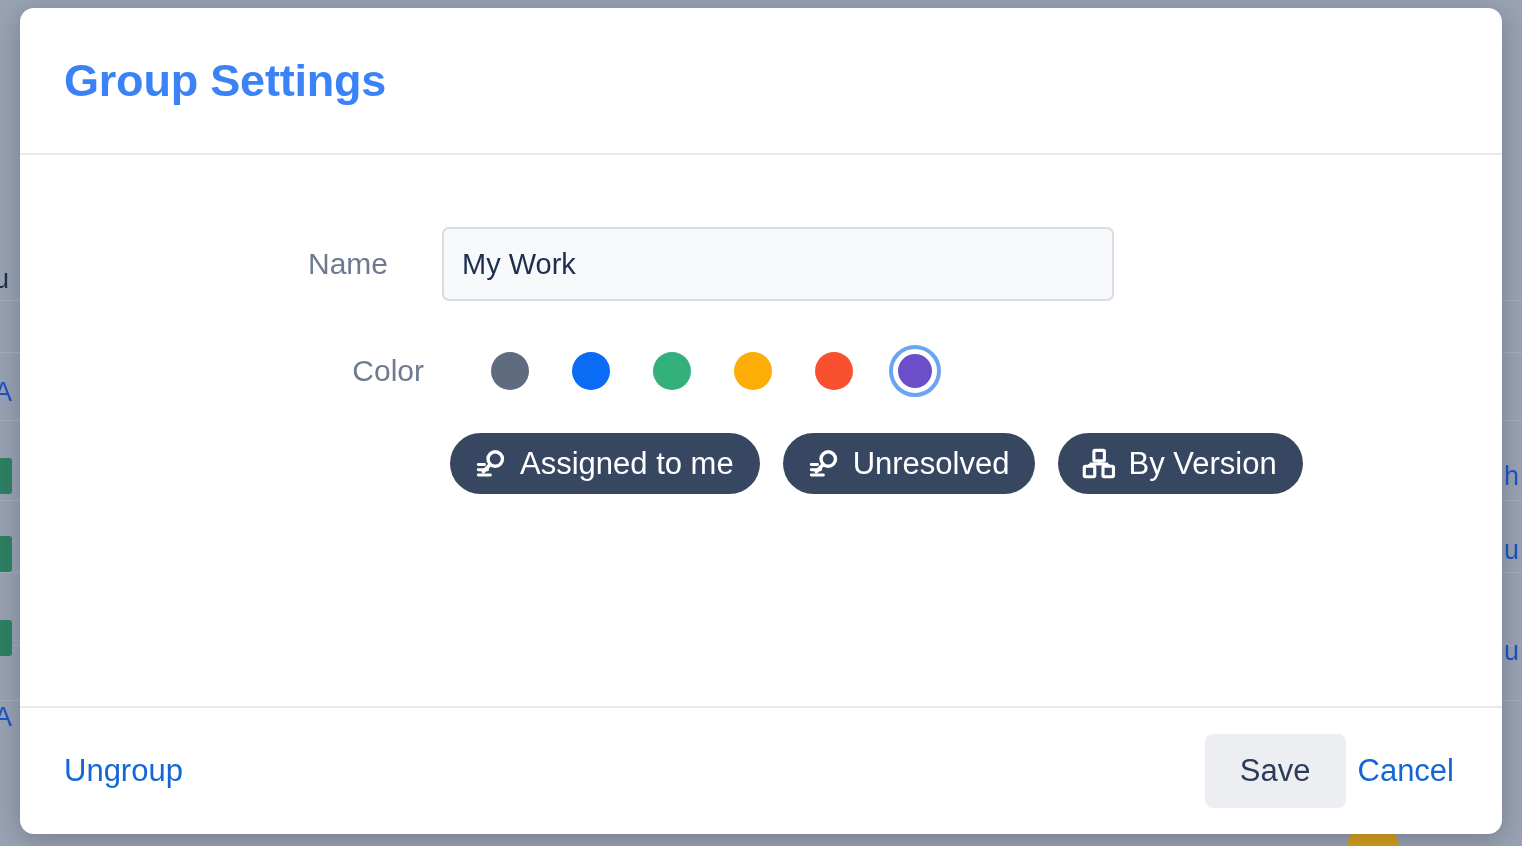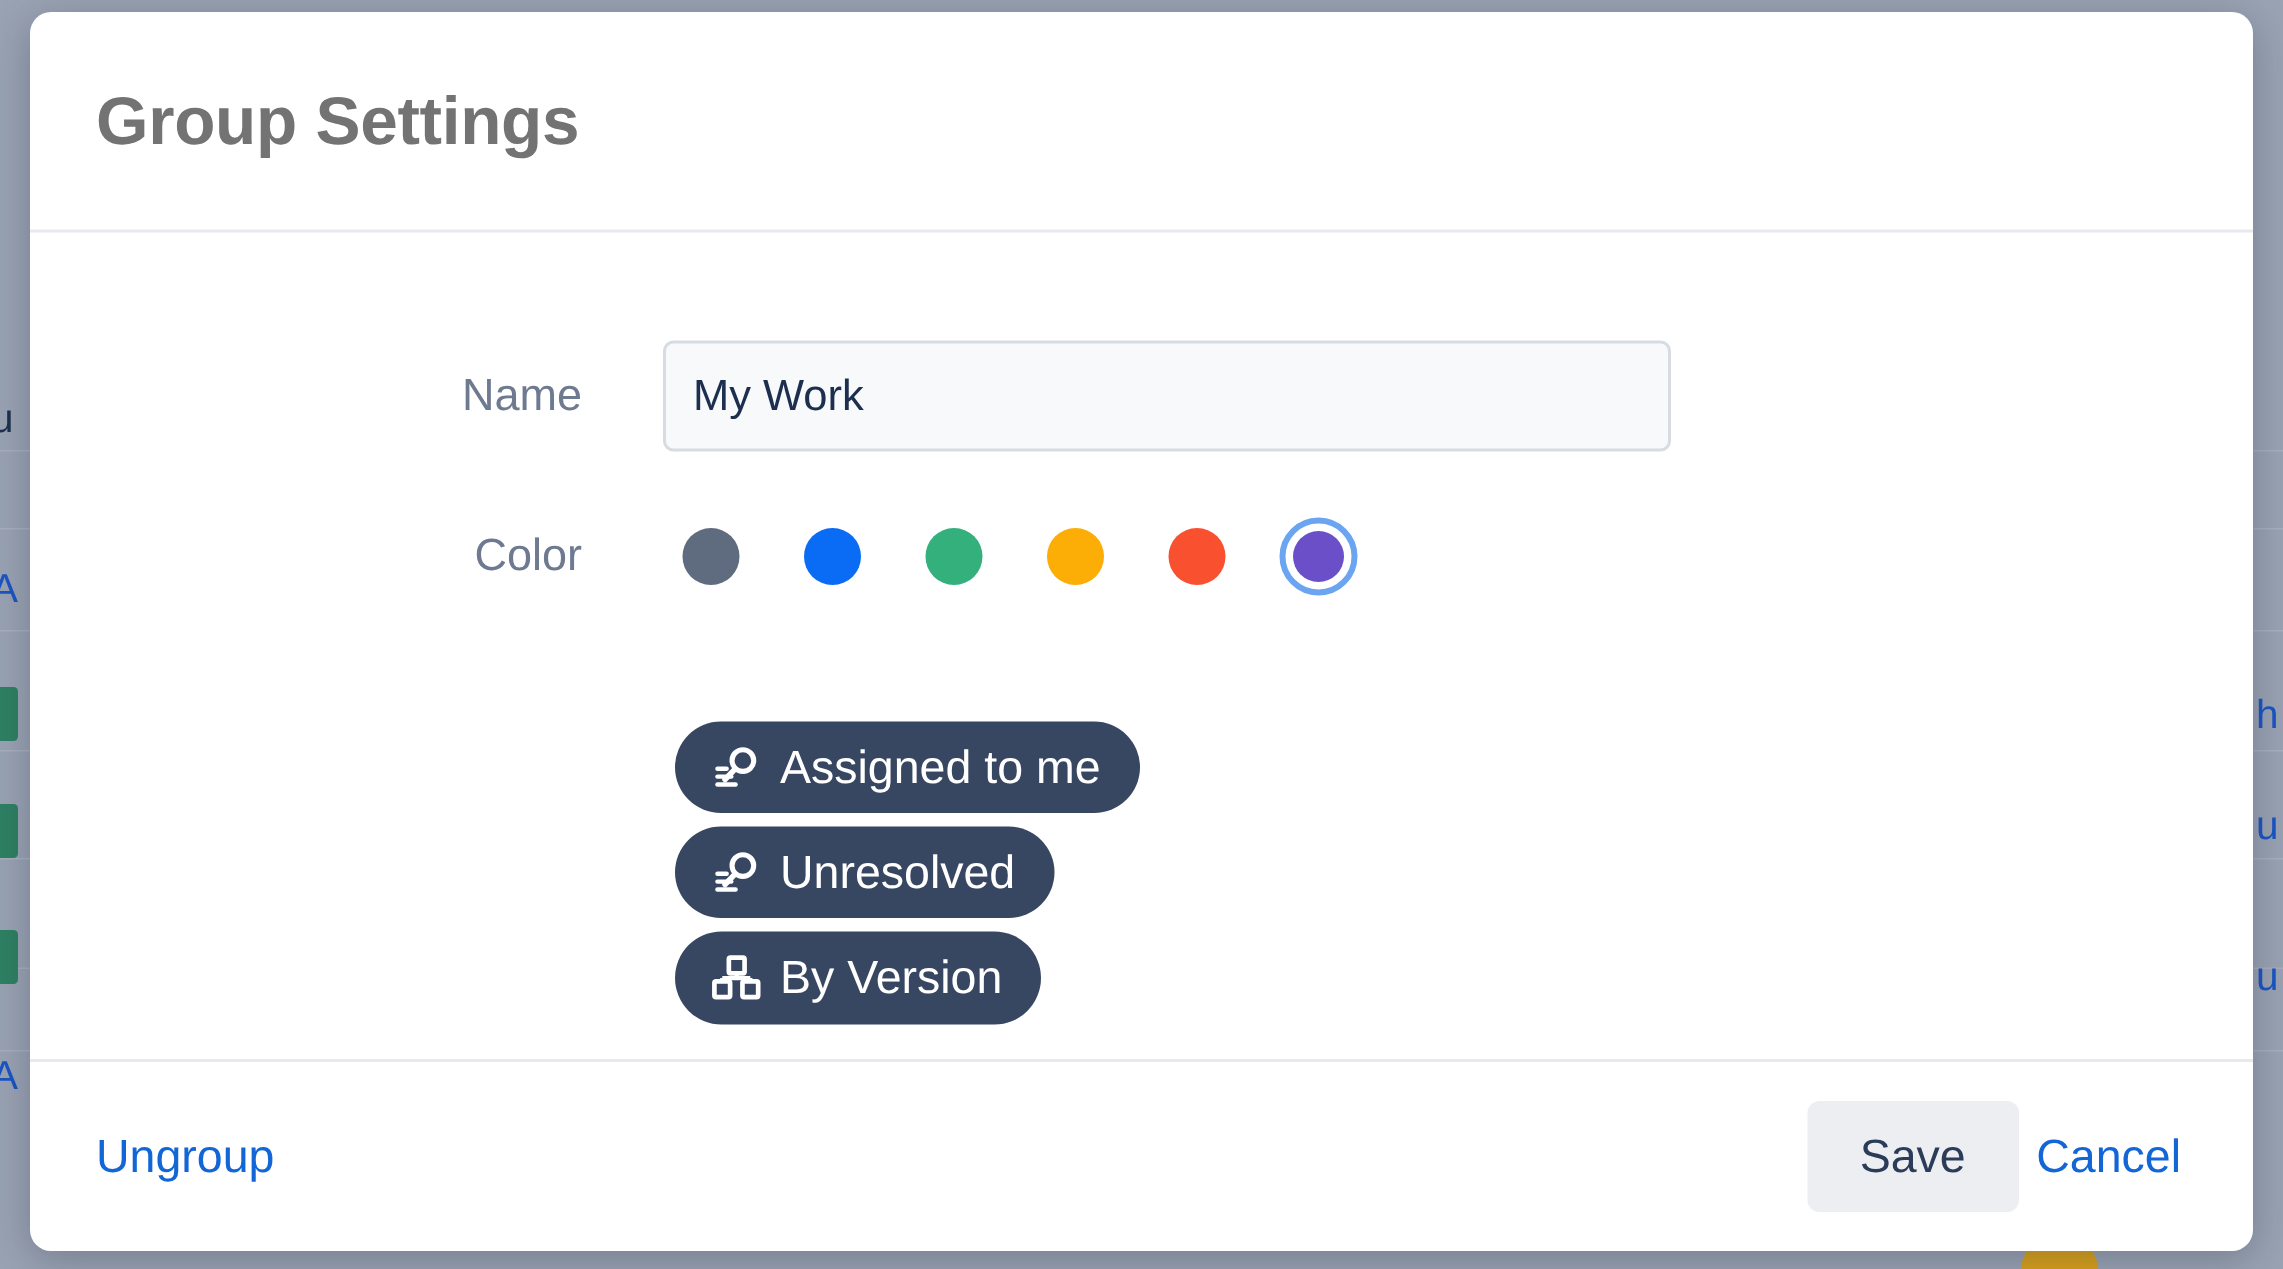--- a/index.html
+++ b/index.html
@@ -67,40 +67,40 @@
     height: 147px;
     flex: 0 0 147px;
     display: flex;
     align-items: center;
     padding-left: 44px;
     border-bottom: 2px solid #e8e9ee;
   }
   #dialog-title {
     font-size: 45px;
     font-weight: 700;
-    color: #737373;
+    color: #3b82f6;
     letter-spacing: -0.2px;
   }
 
   
   #modal-body {
     flex: 1 1 auto;
     position: relative;
     padding: 0;
   }
 
   .form-row {
     position: absolute;
     display: flex;
     align-items: center;
     gap: 32px;
   }
 
   #row-name { left: 0; top: 72px; }
-  #row-color { left: 0; top: 190px; }
+  #row-color { left: 0; top: 190px; padding-left: 36px; }
 
   .field-label {
     width: 390px;
     text-align: right;
     padding-right: 22px;
     font-size: 30px;
     color: #6d7a90;
     font-weight: 400;
   }
 
@@ -150,24 +150,23 @@
     width: 34px;
     height: 34px;
   }
 
   
   #pill-list {
     position: absolute;
     left: 430px;
     top: 278px;
     display: flex;
-    flex-direction: column;
-    gap: 9px;
+    flex-direction: row;
+    gap: 23px;
     align-items: flex-start;
-    margin-top: 48px;
   }
   .pill {
     display: inline-flex;
     align-items: center;
     gap: 12px;
     background: #384761;
     color: #ffffff;
     border-radius: 999px;
     padding: 12px 26px 12px 24px;
     font-size: 31px;

